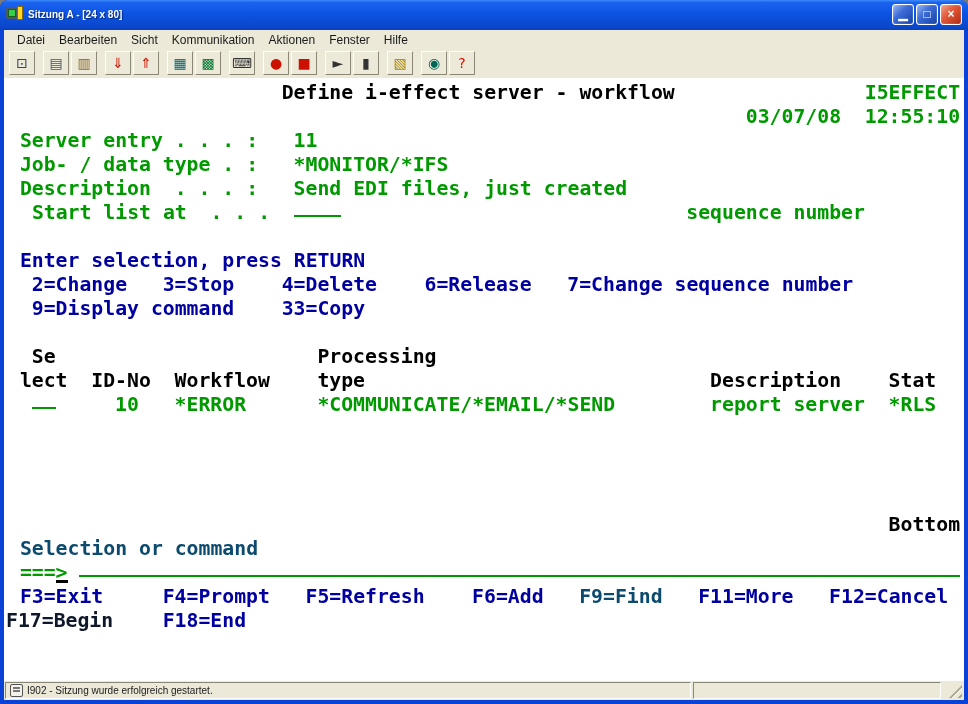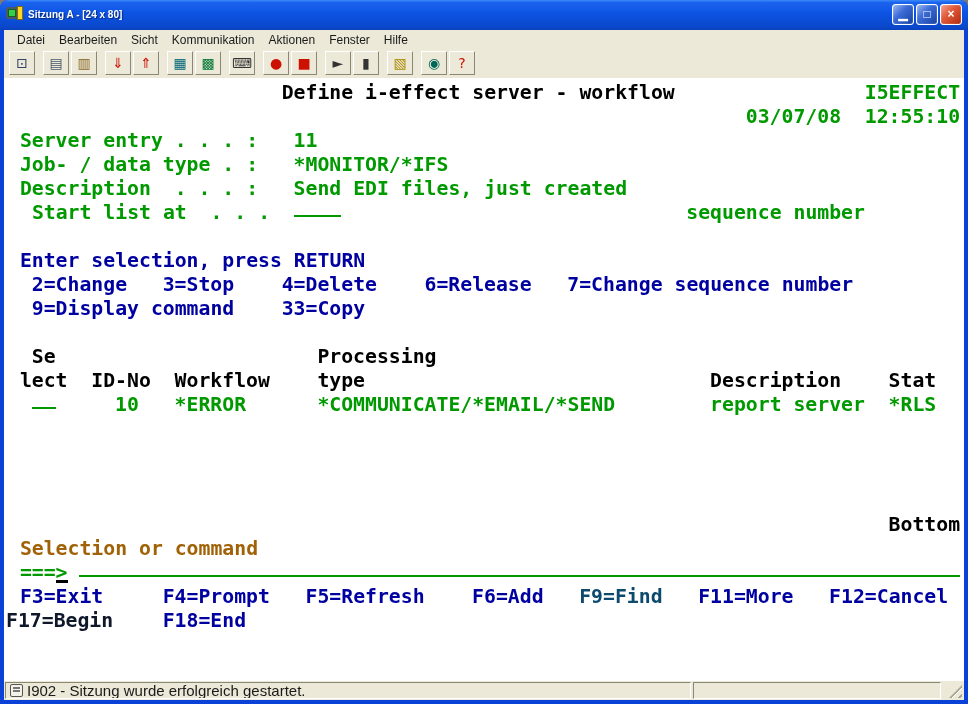--- a/index.html
+++ b/index.html
@@ -59,21 +59,21 @@
     font-family:"DejaVu Sans Mono","Liberation Mono",monospace;
     font-weight:bold; font-size:19.8px;
   }
   .t-seg { position:absolute; white-space:pre; line-height:22px; letter-spacing:0; }
   .t-field { position:absolute; height:15px; border-bottom:2px solid #009900; }
   .t-cursor { position:absolute; width:12px; height:3px; background:#000; }
   
   .statusbar {
     position:absolute; left:4px; top:681px; width:960px; height:19px;
     background:#ece9d8; display:flex; align-items:stretch; gap:2px; padding:1px 1px 1px 1px;
-    font-size:15px; color:#1a1a1a;
+    font-size:10px; color:#1a1a1a;
   }
   .sb-seg {
     border:1px solid; border-color:#8a8775 #ffffff #ffffff #8a8775;
     display:flex; align-items:center; padding:0 4px; white-space:nowrap; overflow:hidden;
   }
   .sb-seg.msg { flex:1 1 auto; }
   .sb-seg.extra { width:248px; flex:0 0 auto; }
   .sb-grip { width:20px; flex:0 0 auto; position:relative; }
   .sb-grip::after {
     content:""; position:absolute; right:1px; bottom:1px; width:13px; height:13px;
@@ -208,21 +208,21 @@
       <span class="t-seg" style="left: 313.4px; top: 292px; color: rgb(0, 0, 0);">type</span>
       <span class="t-seg" style="left: 706.1px; top: 292px; color: rgb(0, 0, 0);">Description</span>
       <span class="t-seg" style="left: 884.6px; top: 292px; color: rgb(0, 0, 0);">Stat</span>
       <span class="t-field" style="left: 27.8px; top: 316px; width: 23.8px; border-bottom-color: rgb(0, 153, 0);"></span>
       <span class="t-seg" style="left: 111.1px; top: 316px; color: rgb(0, 153, 0);">10</span>
       <span class="t-seg" style="left: 170.6px; top: 316px; color: rgb(0, 153, 0);">*ERROR</span>
       <span class="t-seg" style="left: 313.4px; top: 316px; color: rgb(0, 153, 0);">*COMMUNICATE/*EMAIL/*SEND</span>
       <span class="t-seg" style="left: 706.1px; top: 316px; color: rgb(0, 153, 0);">report server</span>
       <span class="t-seg" style="left: 884.6px; top: 316px; color: rgb(0, 153, 0);">*RLS</span>
       <span class="t-seg" style="left: 884.6px; top: 436px; color: rgb(0, 0, 0);">Bottom</span>
-      <span class="t-seg" style="left: 15.9px; top: 460px; color: #a16207;">Selection or command</span>
+      <span class="t-seg" style="left: 15.9px; top: 460px; color: #0c4a6e;">Selection or command</span>
       <span class="t-seg" style="left: 15.9px; top: 484px; color: rgb(0, 153, 0);">===&gt;</span>
       <span class="t-field" style="left: 75.4px; top: 484px; width: 880.6px; border-bottom-color: rgb(0, 153, 0);"></span>
       <span class="t-seg" style="left: 15.9px; top: 508px; color: rgb(0, 0, 160);">F3=Exit</span>
       <span class="t-seg" style="left: 158.7px; top: 508px; color: rgb(0, 0, 160);">F4=Prompt</span>
       <span class="t-seg" style="left: 301.5px; top: 508px; color: rgb(0, 0, 160);">F5=Refresh</span>
       <span class="t-seg" style="left: 468.1px; top: 508px; color: rgb(0, 0, 160);">F6=Add</span>
       <span class="t-seg" style="left: 575.2px; top: 508px; color: #0c4a6e;">F9=Find</span>
       <span class="t-seg" style="left: 694.2px; top: 508px; color: rgb(0, 0, 160);">F11=More</span>
       <span class="t-seg" style="left: 825.1px; top: 508px; color: rgb(0, 0, 160);">F12=Cancel</span>
       <span class="t-seg" style="left: 2px; top: 532px; color: #0f172a;">F17=Begin</span>

